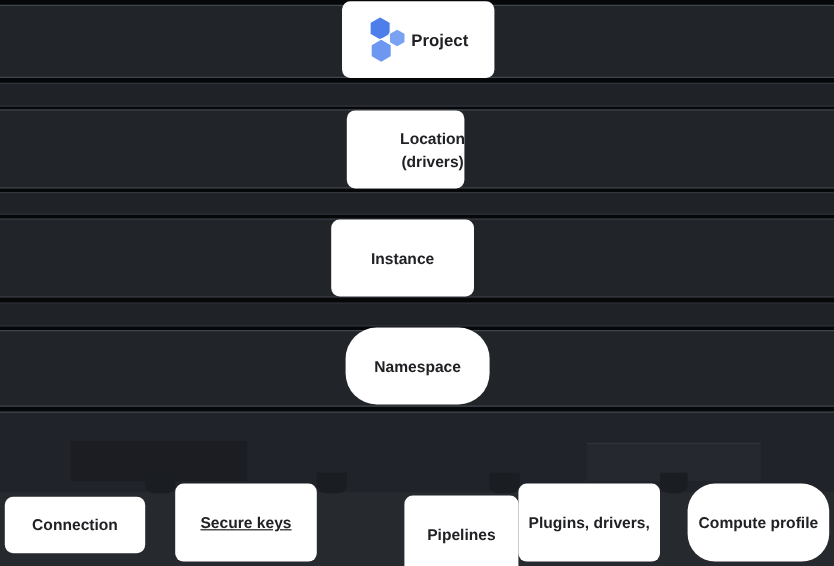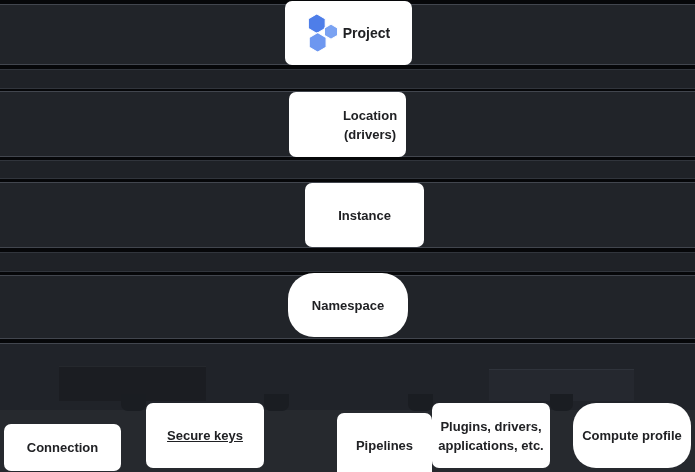--- a/index.html
+++ b/index.html
@@ -47,24 +47,24 @@
   .tab.t4{left:550px;width:23px;}
   
   .chip{
     position:absolute;background:#ffffff;border-radius:7px;
     display:flex;align-items:center;justify-content:center;text-align:center;
     font-weight:700;font-size:13px;line-height:19px;color:#202124;
     box-sizing:border-box;
   }
   .chip.col{flex-direction:column;}
   .chip-project{left:285px;top:1px;width:127px;height:64px;gap:4px;font-size:14px;}
-  .chip-location{left:289px;top:92px;width:117px;height:65px;padding-left:45px;}
-  .chip-instance{left:305px;top:183px;width:119px;height:64px;justify-content:center;}
+  .chip-location{left:289px;top:92px;width:98px;height:65px;padding-left:45px;}
+  .chip-instance{left:276px;top:183px;width:119px;height:64px;justify-content:center;}
   .chip-namespace{left:288px;top:273px;width:120px;height:64px;border-radius:26px;}
-  .chip-connection{left:4px;top:424px;width:117px;height:47px;}
+  .chip-connection{left:4px;top:414px;width:117px;height:47px;}
   .chip-securekeys{left:146px;top:403px;width:118px;height:65px;text-decoration:underline;}
   .chip-pipelines{left:289px;top:413px;width:95px;height:65px;margin-left:48px;}
   .chip-plugins{left:432px;top:403px;width:118px;height:65px;}
   .chip-compute{left:573px;top:403px;width:118px;height:65px;border-radius:23px;}
   .dficon{display:inline-flex;width:32px;height:40px;}
 </style>
 </head>
 <body>
 
 <div class="stage">
@@ -116,20 +116,19 @@
   <div class="chip chip-securekeys">
     <span>Secure keys</span>
   </div>
 
   <div class="chip chip-pipelines">
     <span>Pipelines</span>
   </div>
 
   <div class="chip col chip-plugins">
     <span>Plugins, drivers,</span>
-    <span>applications, etc.</span>
   </div>
 
   <div class="chip chip-compute">
     <span>Compute profile</span>
   </div>
 
 </div>
 
 </body></html>

